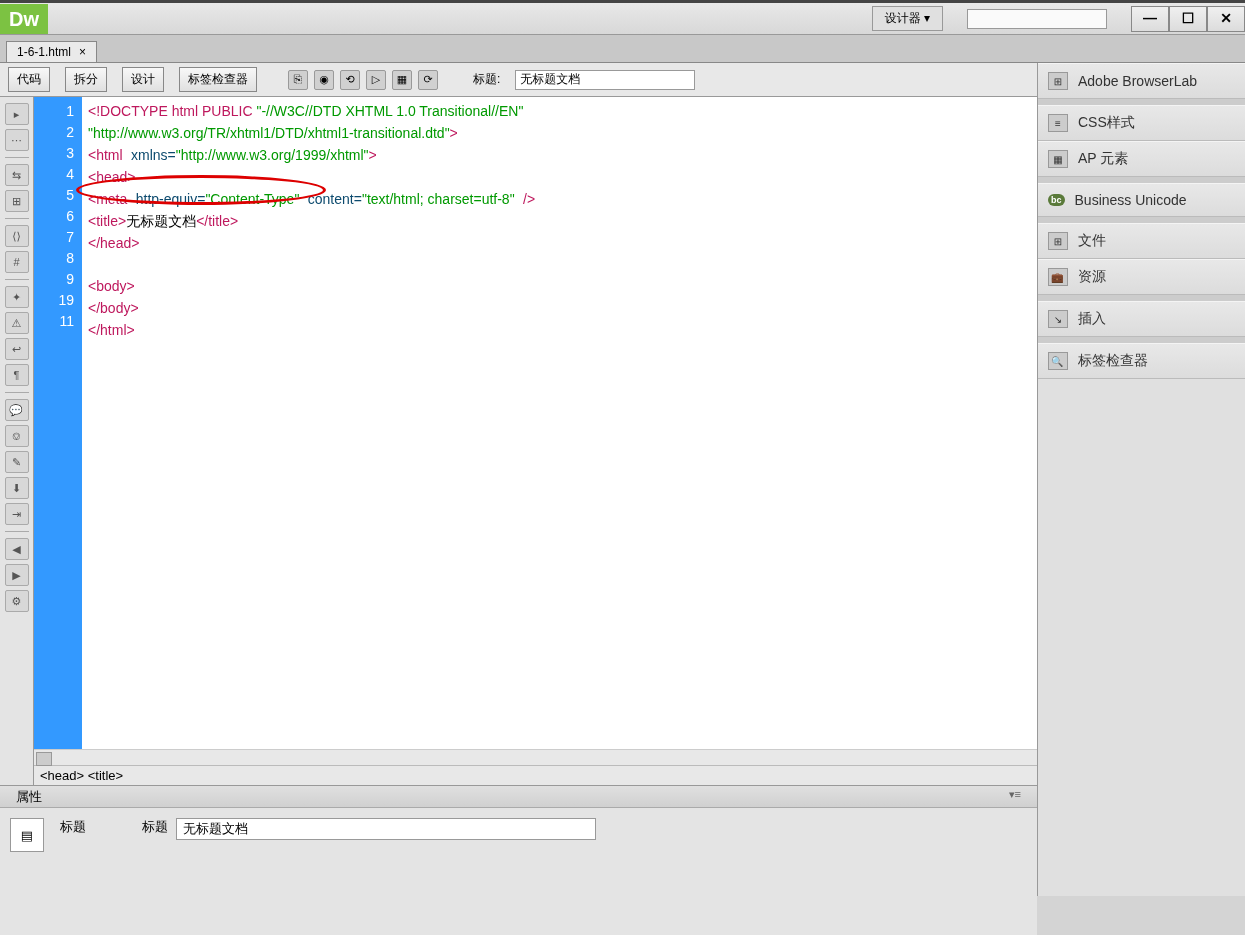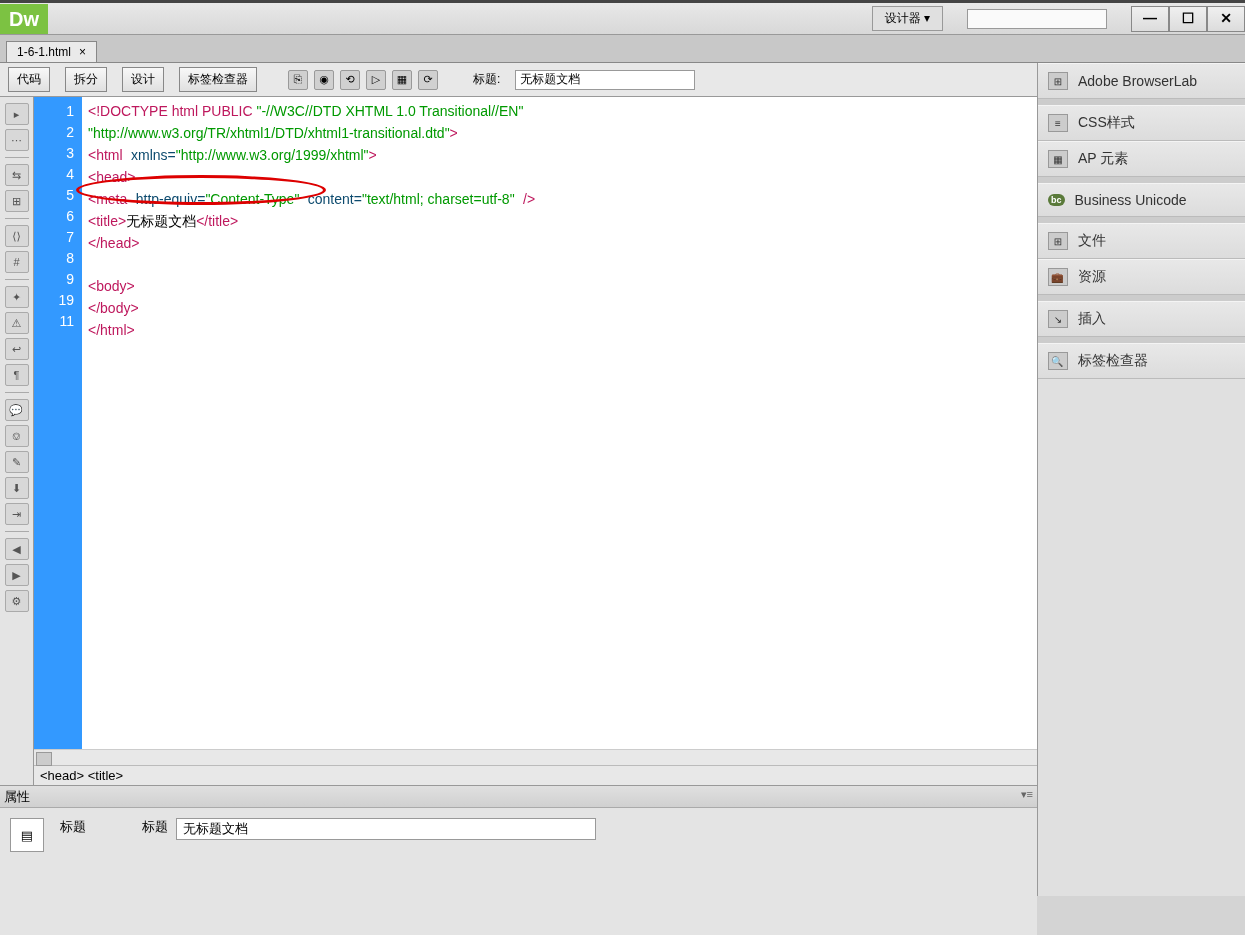--- a/index.html
+++ b/index.html
@@ -47,21 +47,21 @@
 .breadcrumb-bar { height: 20px; background: #e8e8e8; border-top: 1px solid #bbb; display: flex; align-items: center; padding: 0 6px; font-family: SimSun, monospace; font-size: 13px; gap: 22px; }
 .bc-right { margin-left: auto; font-size: 13px; }
 
 .right-panels { width: 208px; background: #e0e0e0; border-left: 1px solid #999; display: flex; flex-direction: column; height: 833px; position: absolute; right: 0; top: 63px; }
 .panel-item { padding: 8px 10px; border-bottom: 1px solid #bbb; border-top: 1px solid #f4f4f4; display: flex; align-items: center; gap: 10px; font-size: 14px; color: #333; background: linear-gradient(#e8e8e8,#dcdcdc); }
 .panel-icon { width: 20px; height: 18px; background: #ccc; border: 1px solid #999; display: flex; align-items: center; justify-content: center; font-size: 10px; }
 .panel-group-sep { height: 6px; background: #ccc; }
 .bc-badge { background: #5a7a3a; color: #fff; font-size: 9px; padding: 1px 3px; border-radius: 6px; font-weight: bold; }
 
 .props-panel { position: absolute; left: 0; bottom: 0; width: 1037px; height: 150px; background: #e4e4e4; border-top: 1px solid #999; }
-.props-header { height: 22px; background: linear-gradient(#e0e0e0,#d0d0d0); border-bottom: 1px solid #aaa; padding: 2px 4px; font-size: 13px; display: flex; }
+.props-header { height: 22px; background: linear-gradient(#e0e0e0,#d0d0d0); border-bottom: 1px solid #aaa; padding: 2px 16px; font-size: 13px; display: flex; }
 .props-header-right { margin-left: auto; font-size: 11px; color: #666; }
 .props-body { padding: 10px; display: flex; align-items: flex-start; gap: 16px; }
 .prop-icon-box { width: 34px; height: 34px; border: 1px solid #999; background: #fff; display: flex; align-items: center; justify-content: center; }
 .prop-row { display: flex; align-items: flex-start; gap: 8px; }
 .prop-input { width: 420px; height: 22px; border: 1px solid #999; background: #fff; padding: 0 6px; font-size: 13px; }
 </style>
 </head>
 <body>
 
 <div class="top-border"></div>

